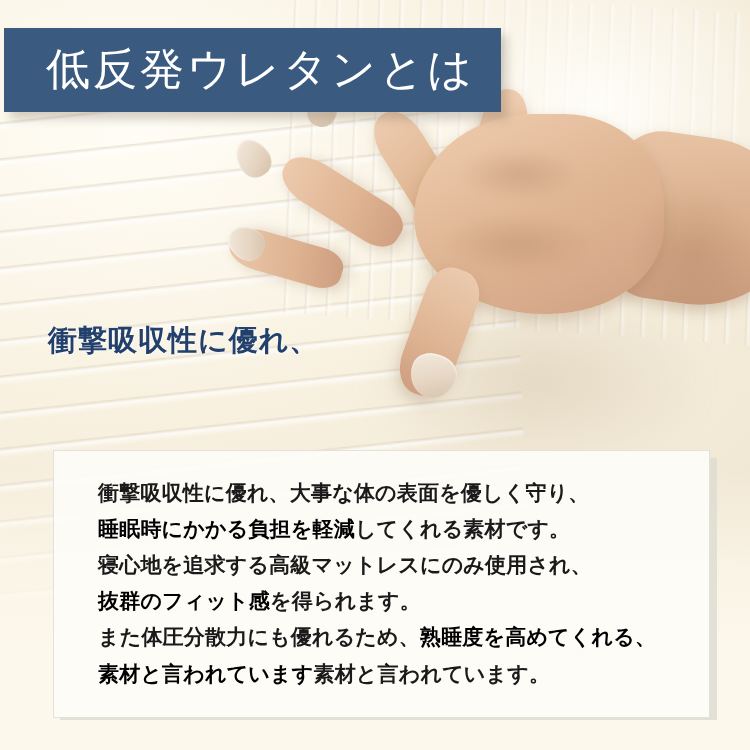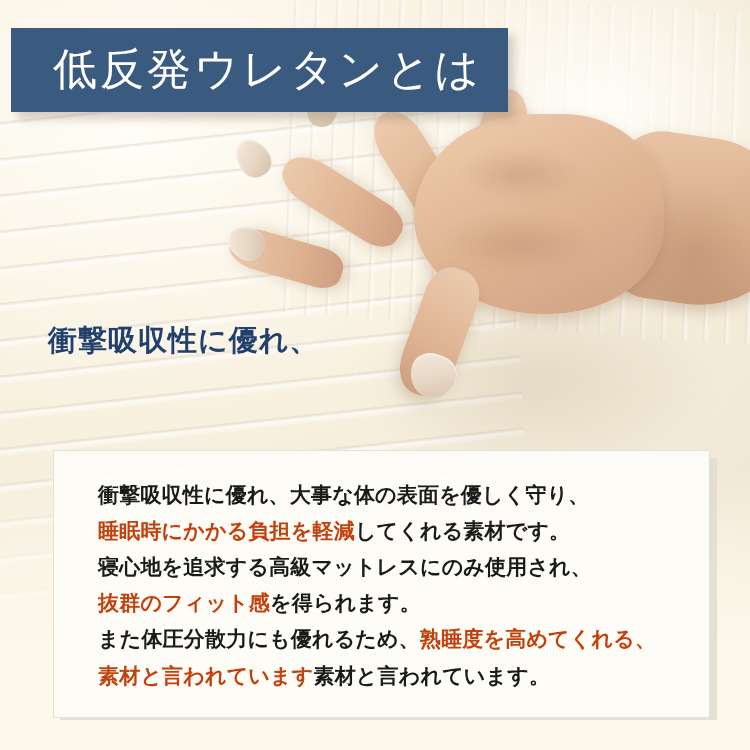--- a/index.html
+++ b/index.html
@@ -207,21 +207,21 @@
     background: radial-gradient(closest-side, rgba(168,124,94,0.30) 0%, rgba(168,124,94,0) 100%);
     filter: blur(3px);
   }
   .hand .s1 { left: 214px; top: 52px; width: 120px; height: 52px; }
   .hand .s2 { left: 196px; top: 118px; width: 150px; height: 60px; }
   .hand .s3 { left: 388px; top: 92px; width: 120px; height: 130px; }
 
   
   .banner {
     position: absolute;
-    left: 11px;
+    left: 4px;
     top: 28px;
     width: 497px;
     height: 84px;
     background: #3b5a80;
     box-shadow: 6px 7px 9px rgba(120,104,80,0.30);
     display: flex;
     align-items: center;
   }
   .banner-title {
     color: #ffffff;
@@ -259,28 +259,28 @@
     height: 268px;
     background: rgba(253,252,248,0.93);
     border: 1px solid #e4e1d8;
     box-shadow: 7px 8px 0 rgba(222,220,212,0.85);
     box-sizing: border-box;
     padding: 26px 30px 0 44px;
   }
   .panel p {
     margin: 0;
     color: #1a1a1a;
-    font-family: Liberation Serif, serif;
+    font-family: Liberation Mono, monospace;
     font-size: 21px;
     font-weight: 700;
     line-height: 1.72;
     letter-spacing: 0.2px;
     white-space: nowrap;
   }
-  .panel .hl { color: #c2410c; }
+  .panel .hl { color: #000000; }
 
   
   .bottom-strip {
     position: absolute;
     left: 0;
     bottom: 0;
     width: 750px;
     height: 30px;
     background: #fdf8ec;
   }

